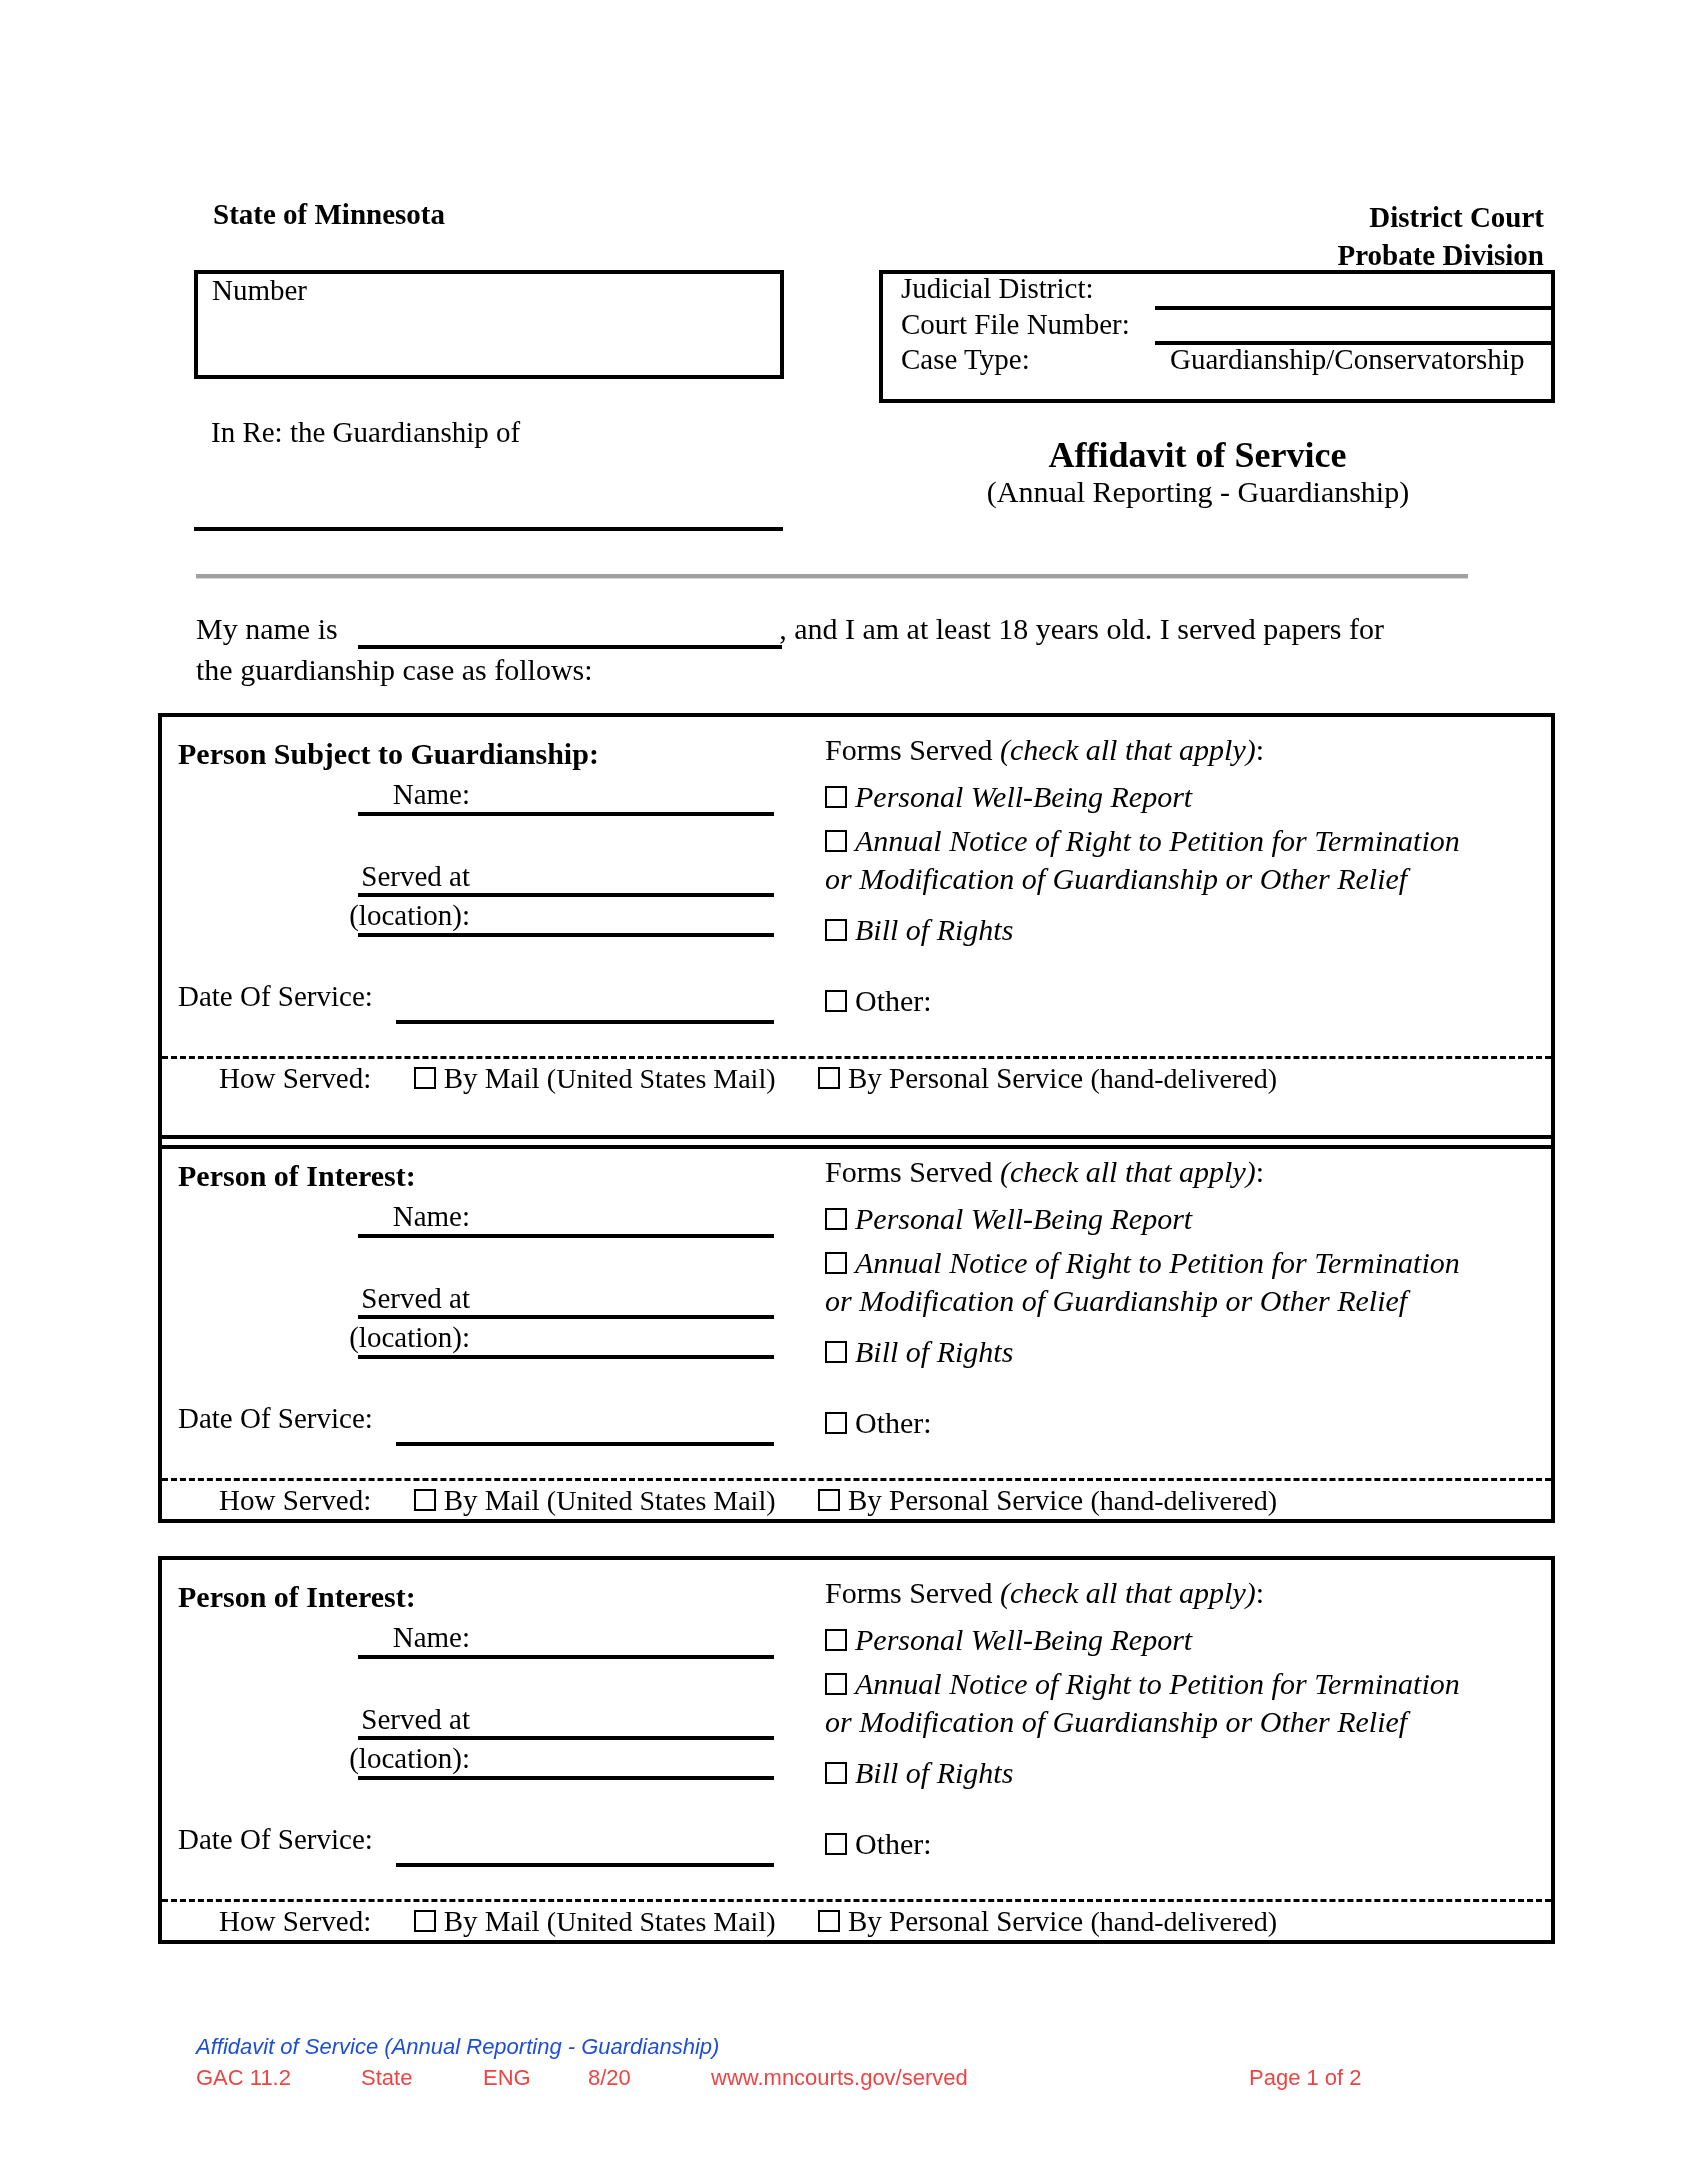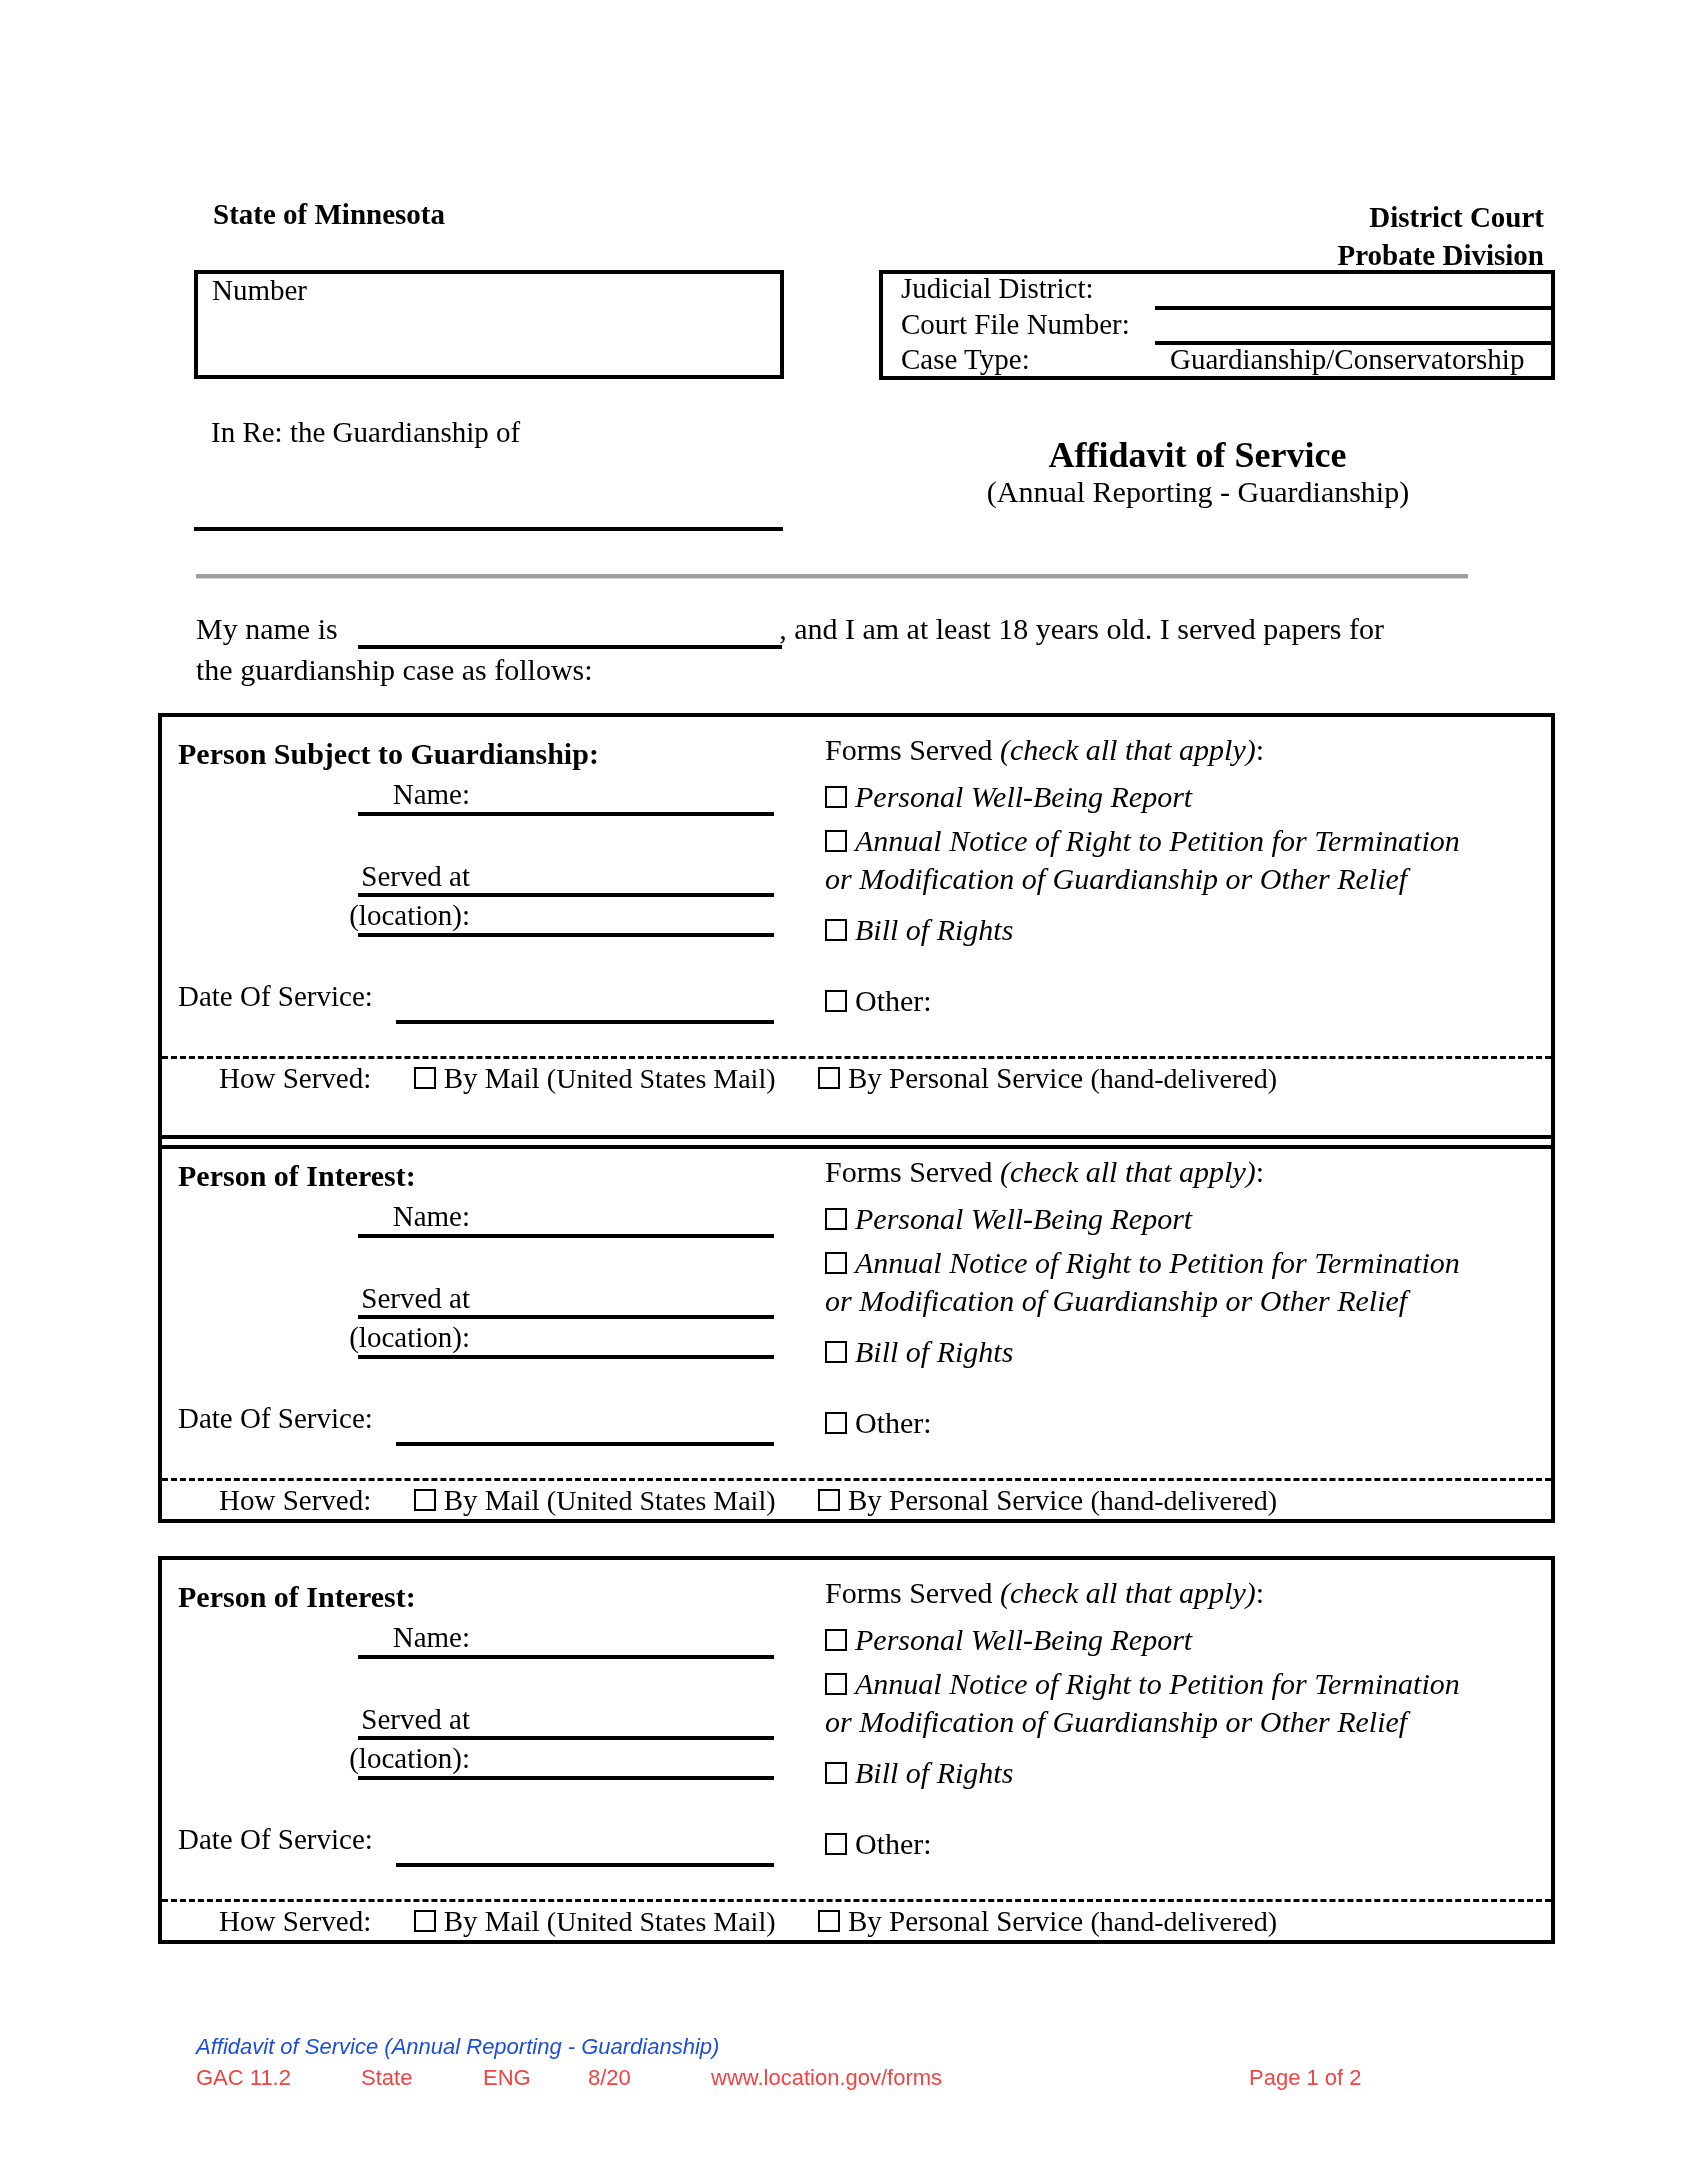--- a/index.html
+++ b/index.html
@@ -7,21 +7,21 @@
   body { position: relative; font-family: "Liberation Serif", "DejaVu Serif", serif; color: #000; overflow: hidden; }
   .abs { position: absolute; }
   .ital { font-style: italic; }
   .line { position: absolute; height: 4px; background: #000; }
 
   
   .state { left: 213px; top: 198px; font-size: 29px; font-weight: bold; }
   .court { right: 139px; top: 198px; font-size: 29px; font-weight: bold; text-align: right; line-height: 38px; }
   .county-box { left: 194px; top: 270px; width: 590px; height: 109px; border: 4px solid #000; }
   .county-box span { position: absolute; left: 14px; top: 0px; font-size: 29px; }
-  .case-box { left: 879px; top: 270px; width: 676px; height: 110px; border: 4px solid #000; }
+  .case-box { left: 879px; top: 270px; width: 676px; height: 133px; border: 4px solid #000; }
   .case-row { position: absolute; left: 18px; font-size: 29px; }
   .case-line { position: absolute; left: 272px; right: 0; height: 4px; background: #000; }
   .case-val { position: absolute; left: 287px; font-size: 29px; }
 
   .inre { left: 211px; top: 416px; font-size: 29px; }
   .inre-line { left: 194px; top: 527px; width: 589px; }
   .title { left: 950px; width: 495px; top: 434px; text-align: center; font-size: 36px; font-weight: bold; }
   .subtitle { left: 921px; width: 554px; top: 475px; text-align: center; font-size: 30px; }
   .hr { left: 196px; top: 574px; width: 1272px; height: 5px; background: #a0a0a0; border-bottom: 1px solid #d8d8d8; }
 
@@ -214,16 +214,16 @@
     </div>
   </div>
 </div>
 
 <div class="abs foot1">Affidavit of Service (Annual Reporting - Guardianship)</div>
 <div class="abs foot2" style="width:1287px;height:30px;">
   <span style="left:0;">GAC 11.2</span>
   <span style="left:165px;">State</span>
   <span style="left:287px;">ENG</span>
   <span style="left:392px;">8/20</span>
-  <span style="left:515px;">www.location.gov/forms</span>
+  <span style="left:515px;">www.mncourts.gov/served</span>
   <span style="left:1053px;">Page  1 of 2</span>
 </div>
 
 
 </body></html>

